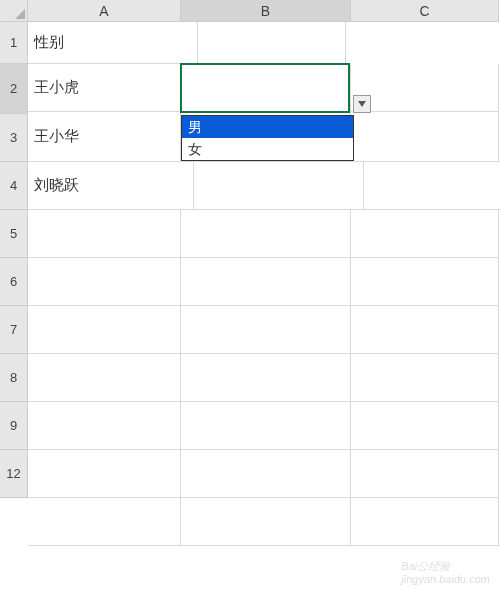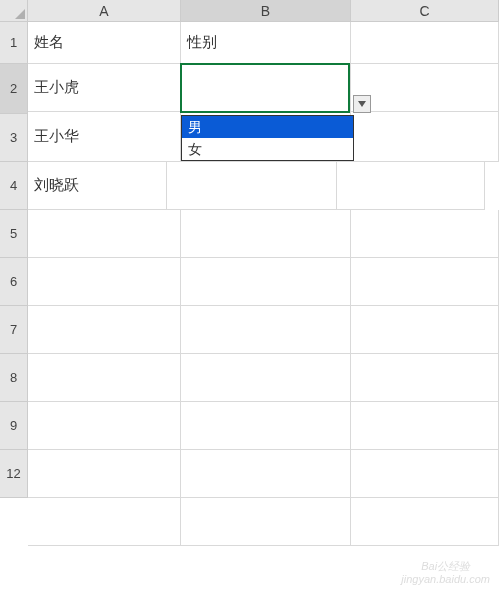--- a/index.html
+++ b/index.html
@@ -103,21 +103,21 @@
     .dropdown-item.highlight {
       background:#0a5bd6;
       color:#fff;
     }
     .watermark{
       position:absolute;
       right:10px; bottom:8px;
       color:#ddd;
       font-size:11px;
       font-style:italic;
-      text-align:center;
+      text-align:left;
       line-height:1.2;
       pointer-events:none;
     }
   </style>
 </head>
 <body>
 
 <div class="sheet">
   <div class="corner">
     <svg width="10" height="10">
@@ -136,36 +136,35 @@
       <div class="row-header" style="height: 48px;">4</div>
       <div class="row-header" style="height: 48px;">5</div>
       <div class="row-header" style="height: 48px;">6</div>
       <div class="row-header" style="height: 48px;">7</div>
       <div class="row-header" style="height: 48px;">8</div>
       <div class="row-header" style="height: 48px;">9</div>
       <div class="row-header" style="height: 48px;">12</div>
     </div>
   <div class="grid" id="grid">
       <div class="row">
-        <div class="cell" style="width: 153px; height: 42px;">姓名</div>
         <div class="cell" style="width: 170px; height: 42px;">性别</div>
         <div class="cell" style="width: 148px; height: 42px;"></div>
       </div>
       <div class="row">
         <div class="cell" style="width: 153px; height: 48px;">王小虎</div>
         <div class="cell" style="width: 170px; height: 48px;"></div>
         <div class="cell" style="width: 148px; height: 48px;"></div>
       </div>
       <div class="row">
         <div class="cell" style="width: 153px; height: 50px;">王小华</div>
         <div class="cell" style="width: 170px; height: 50px;"></div>
         <div class="cell" style="width: 148px; height: 50px;"></div>
       </div>
       <div class="row">
-        <div class="cell" style="width: 139px; height: 48px;">刘晓跃</div>
+        <div class="cell" style="width: 166px; height: 48px;">刘晓跃</div>
         <div class="cell" style="width: 170px; height: 48px;"></div>
         <div class="cell" style="width: 148px; height: 48px;"></div>
       </div>
       <div class="row">
         <div class="cell" style="width: 153px; height: 48px;"></div>
         <div class="cell" style="width: 170px; height: 48px;"></div>
         <div class="cell" style="width: 148px; height: 48px;"></div>
       </div>
       <div class="row">
         <div class="cell" style="width: 153px; height: 48px;"></div>

